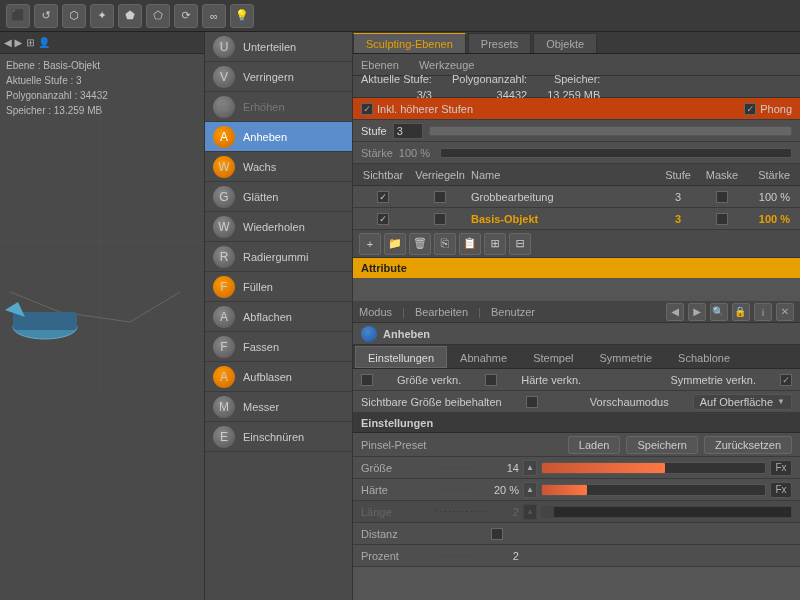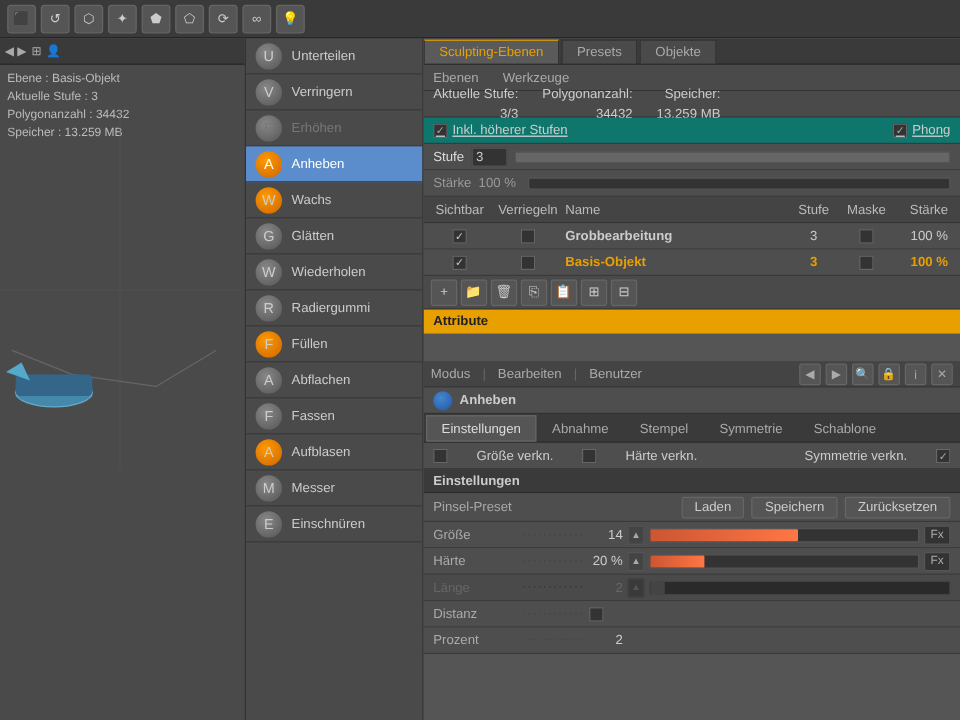--- a/index.html
+++ b/index.html
@@ -171,24 +171,23 @@
     }
     .status-item { display: flex; gap: 4px; align-items: flex-end; flex-direction: column; }
 
     
     .stufe-row {
       display: flex;
       align-items: center;
       padding: 2px 8px;
       gap: 8px;
       height: 22px;
-      background: #0f766e;
-      border-bottom: 1px solid #3a3a3a;
-      font-size: 11px;
-      text-decoration: underline;
+      background: #c2410c;
+      border-bottom: 1px solid #3a3a3a;
+      font-size: 11px;
     }
     .checkbox-label {
       display: flex;
       align-items: center;
       gap: 4px;
       color: #ccc;
     }
     .cb {
       width: 12px; height: 12px;
       background: #333;
@@ -277,21 +276,21 @@
     .layer-cb {
       width: 12px; height: 12px;
       background: #333;
       border: 1px solid #666;
       display: inline-flex;
       align-items: center;
       justify-content: center;
       font-size: 9px;
     }
     .layer-cb.checked::after { content: '✓'; color: #ccc; }
-    .layer-name { color: #ccc; font-weight: bold; }
+    .layer-name { color: #ccc; }
     .layer-name.orange { color: #e8a000; font-weight: bold; }
     .layer-stufe { color: #ccc; }
     .layer-stufe.orange { color: #e8a000; font-weight: bold; }
     .layer-starke { color: #ccc; text-align: right; }
     .layer-starke.orange { color: #e8a000; font-weight: bold; }
 
     
     .toolbar-row {
       display: flex;
       align-items: center;
@@ -805,20 +804,30 @@
     <div class="setting-row">
       <div class="cb"></div>
       <span>Größe verkn.</span>
       <div class="cb"></div>
       <span>Härte verkn.</span>
       <div class="spacer"></div>
       <span>Symmetrie verkn.</span>
       <div class="cb checked"></div>
     </div>
 
+    <div class="setting-row">
+      <span>Sichtbare Größe beibehalten</span>
+      <div class="cb"></div>
+      <div class="spacer"></div>
+      <span>Vorschaumodus</span>
+      <div style="display:flex;align-items:center;background:#444;border:1px solid #555;padding:1px 6px;gap:4px;">
+        <span>Auf Oberfläche</span>
+        <span class="dropdown-arrow">▼</span>
+      </div>
+    </div>
 
     <div class="einstellungen-header">
       <span>Einstellungen</span>
     </div>
 
     <div class="pinsel-row">
       <span>Pinsel-Preset</span>
       <div class="spacer"></div>
       <button class="pinsel-btn">Laden</button>
       <button class="pinsel-btn">Speichern</button>

